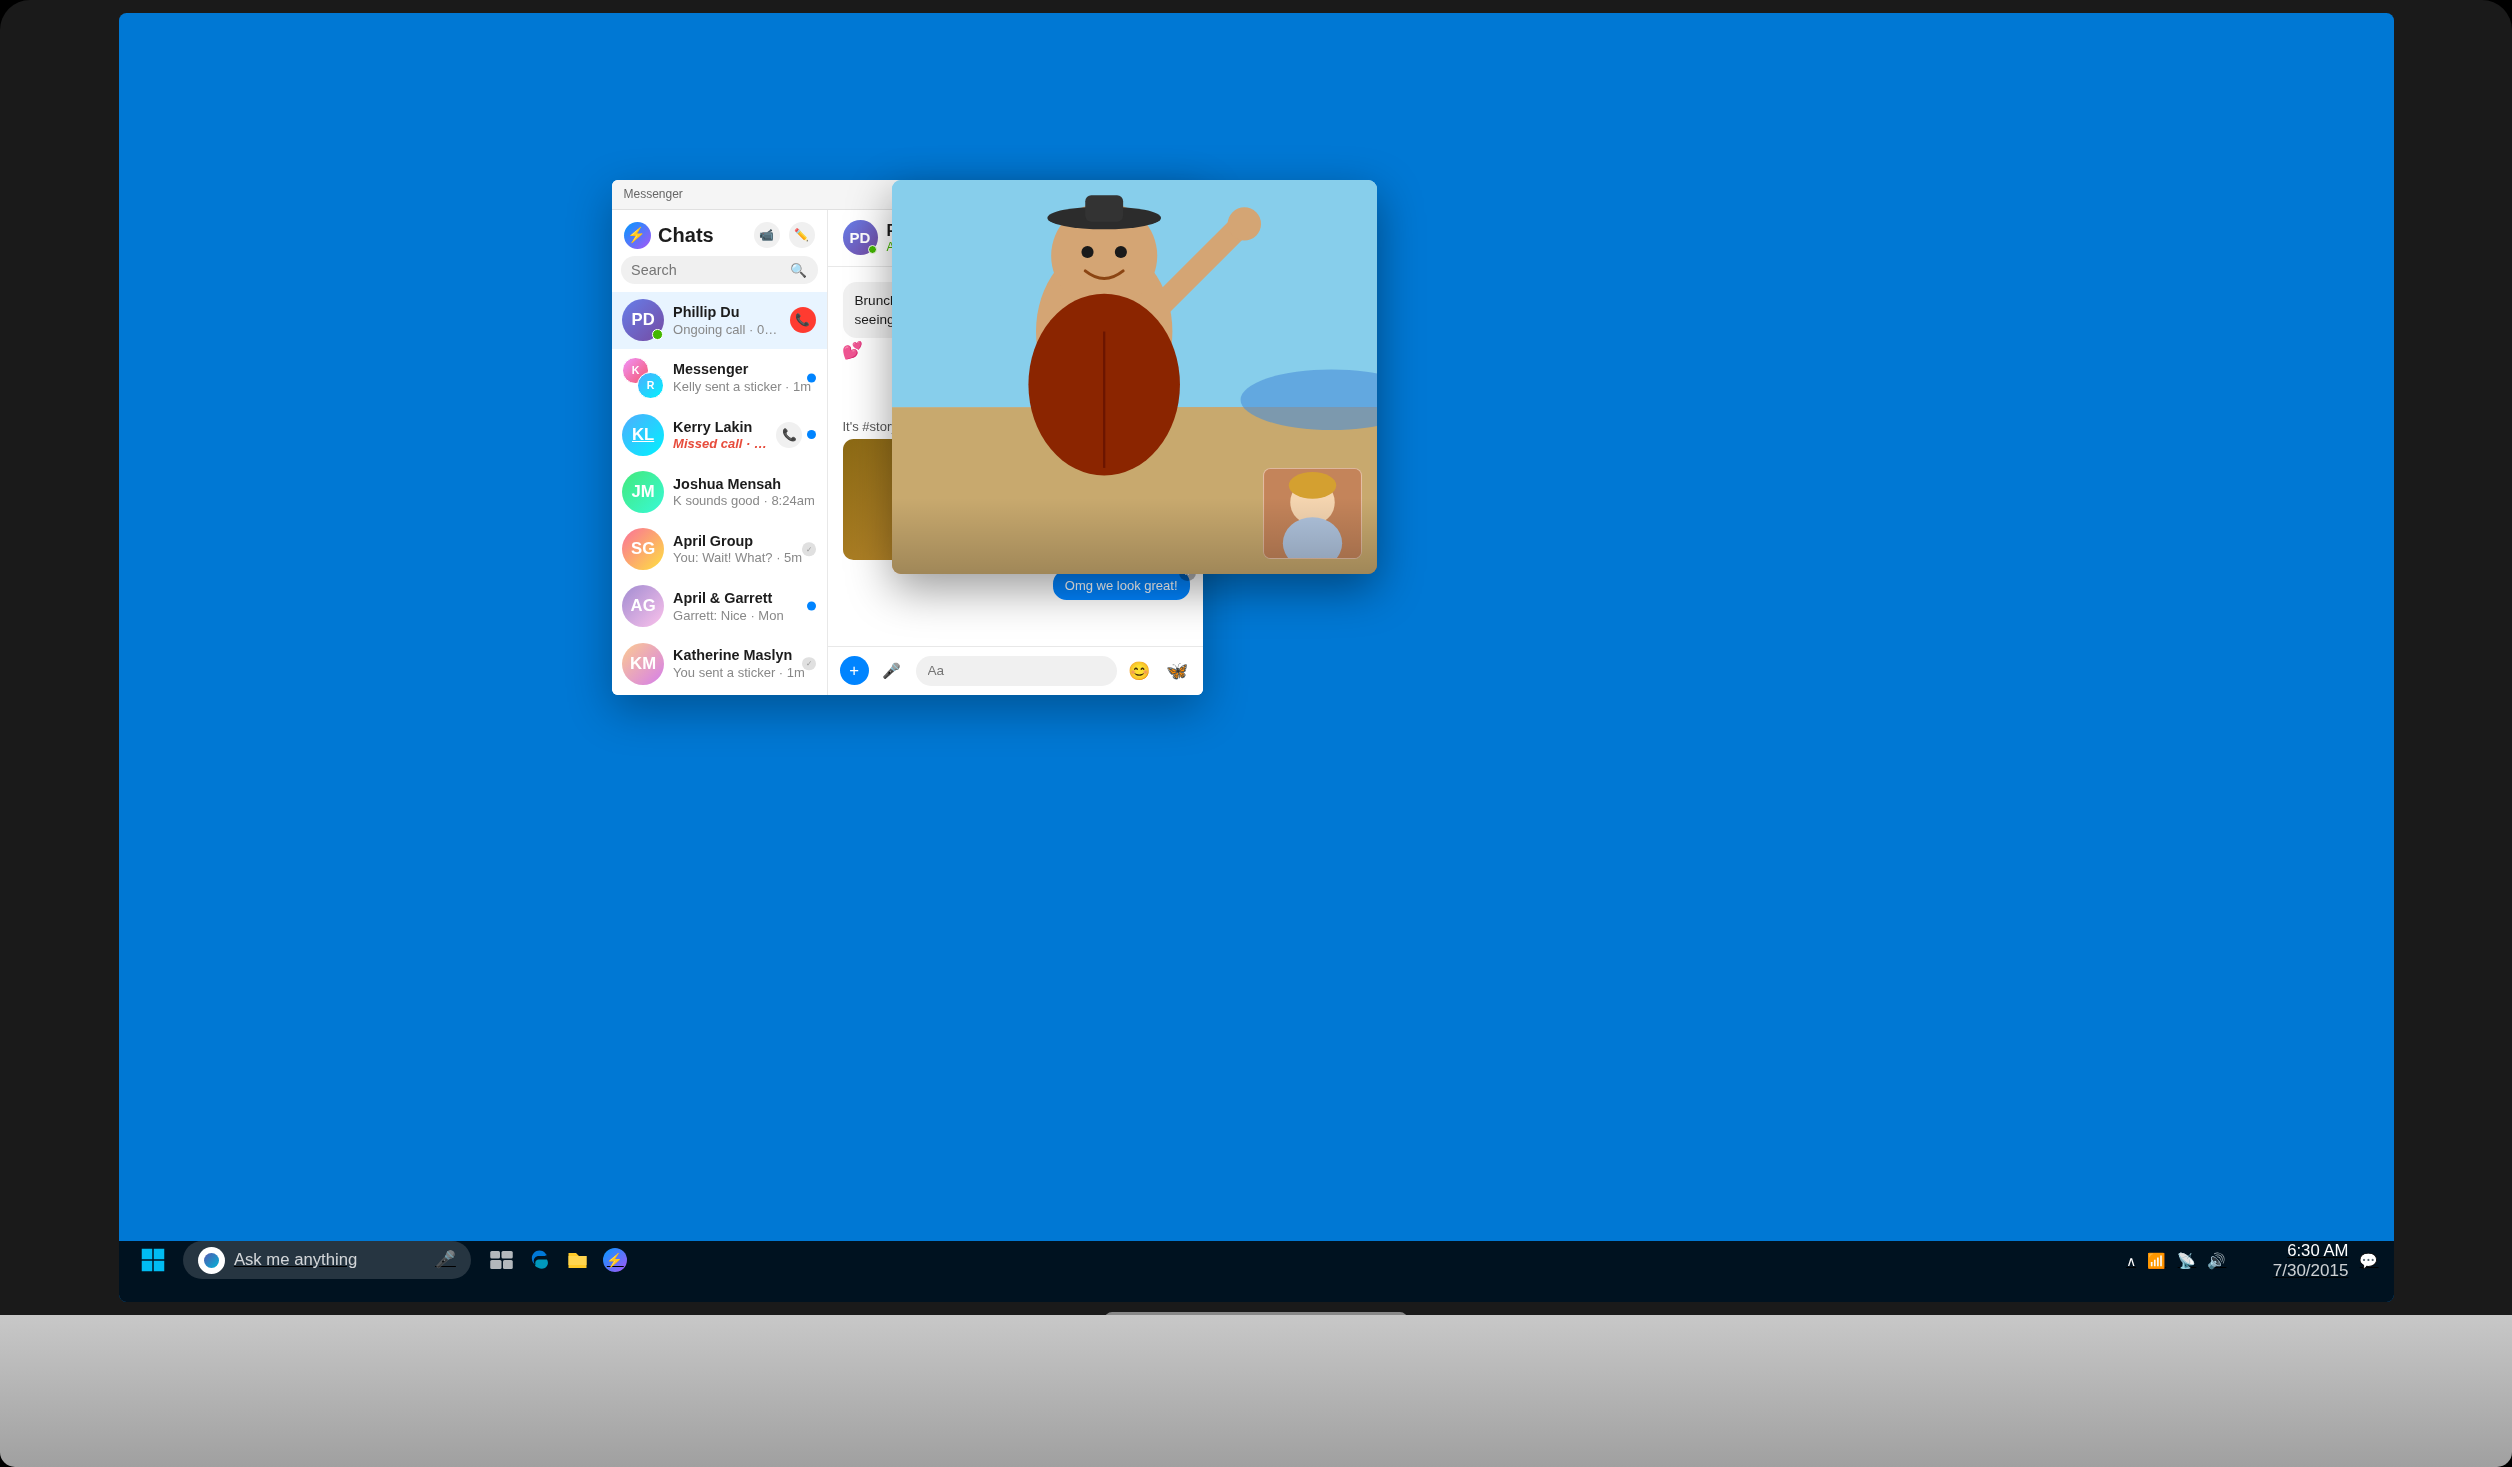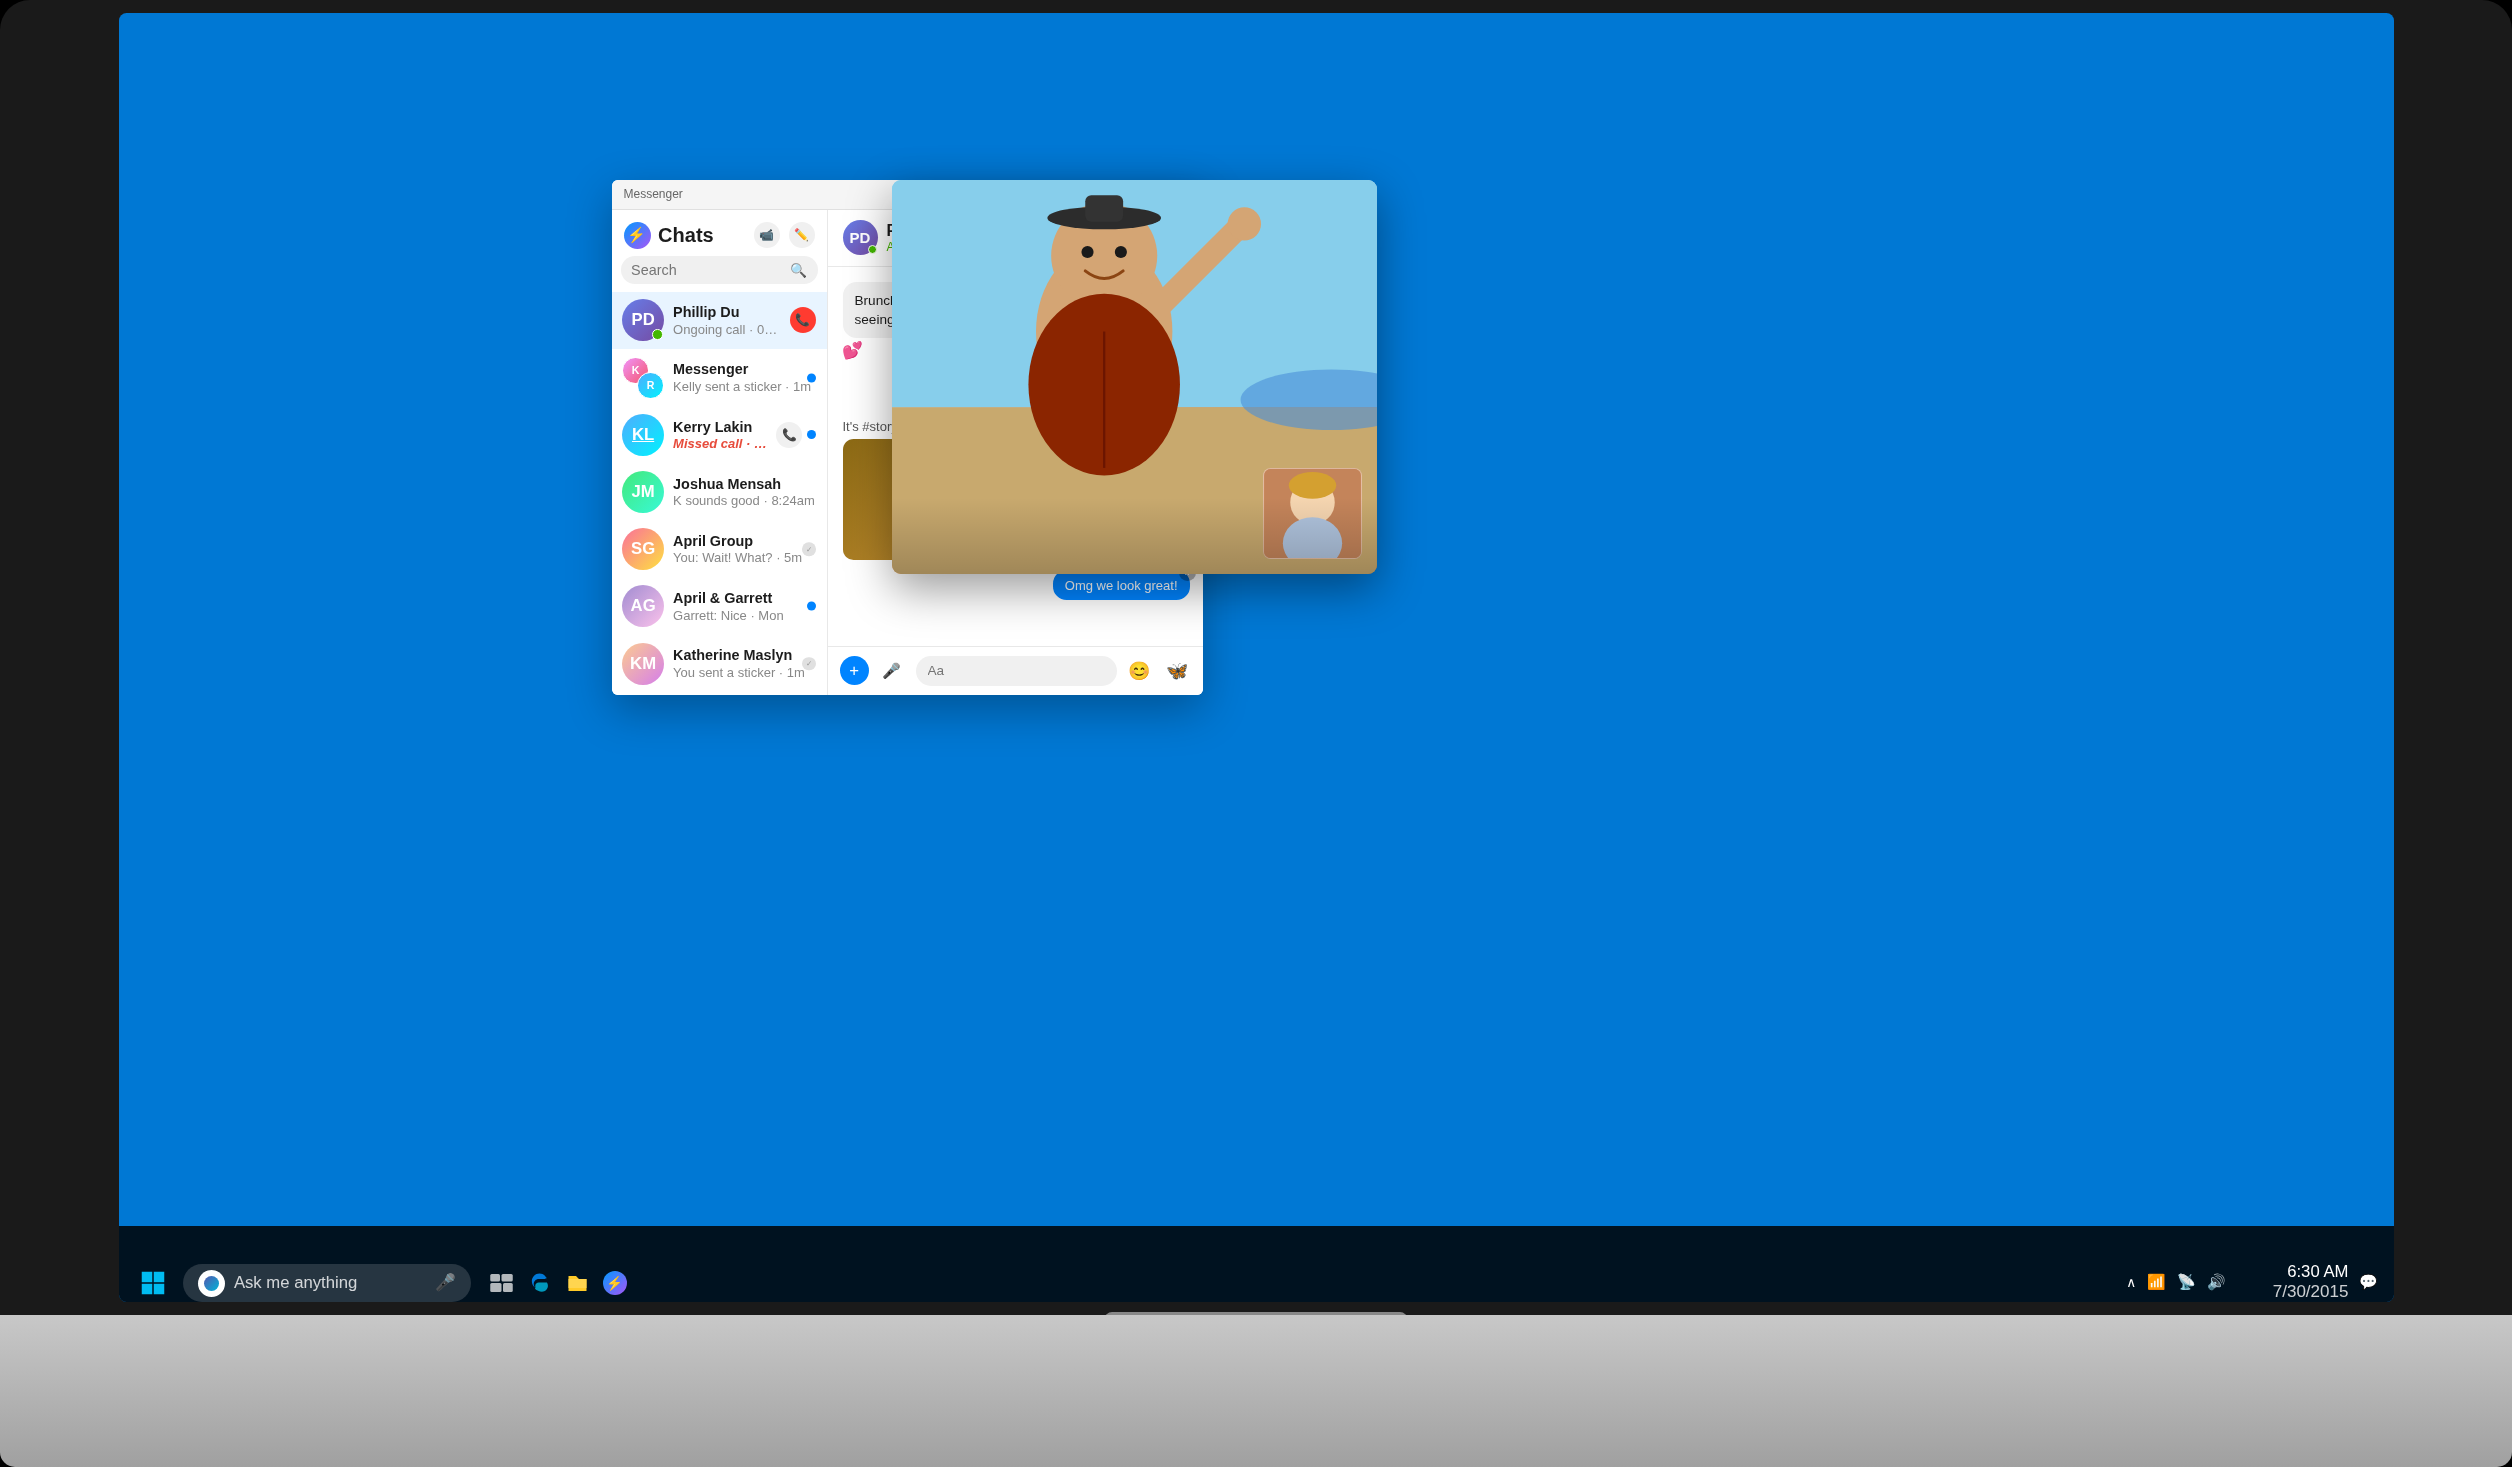--- a/index.html
+++ b/index.html
@@ -69,26 +69,27 @@
       align-items: center;
       justify-content: center;
     }
 
     
     .taskbar {
       position: absolute;
       bottom: 0;
       left: 0;
       right: 0;
-      height: 76px;
+      height: 61px;
       background: rgba(0,0,0,0.85);
       display: flex;
-      align-items: flex-end;
+      align-items: flex-start;
       padding: 0 15px;
       z-index: 100;
+      text-decoration: underline;
     }
 
     .taskbar-search {
       display: flex;
       align-items: center;
       background: rgba(255,255,255,0.15);
       border-radius: 23px;
       padding: 6px 15px;
       margin-left: 11.4px;
       width: 288px;

